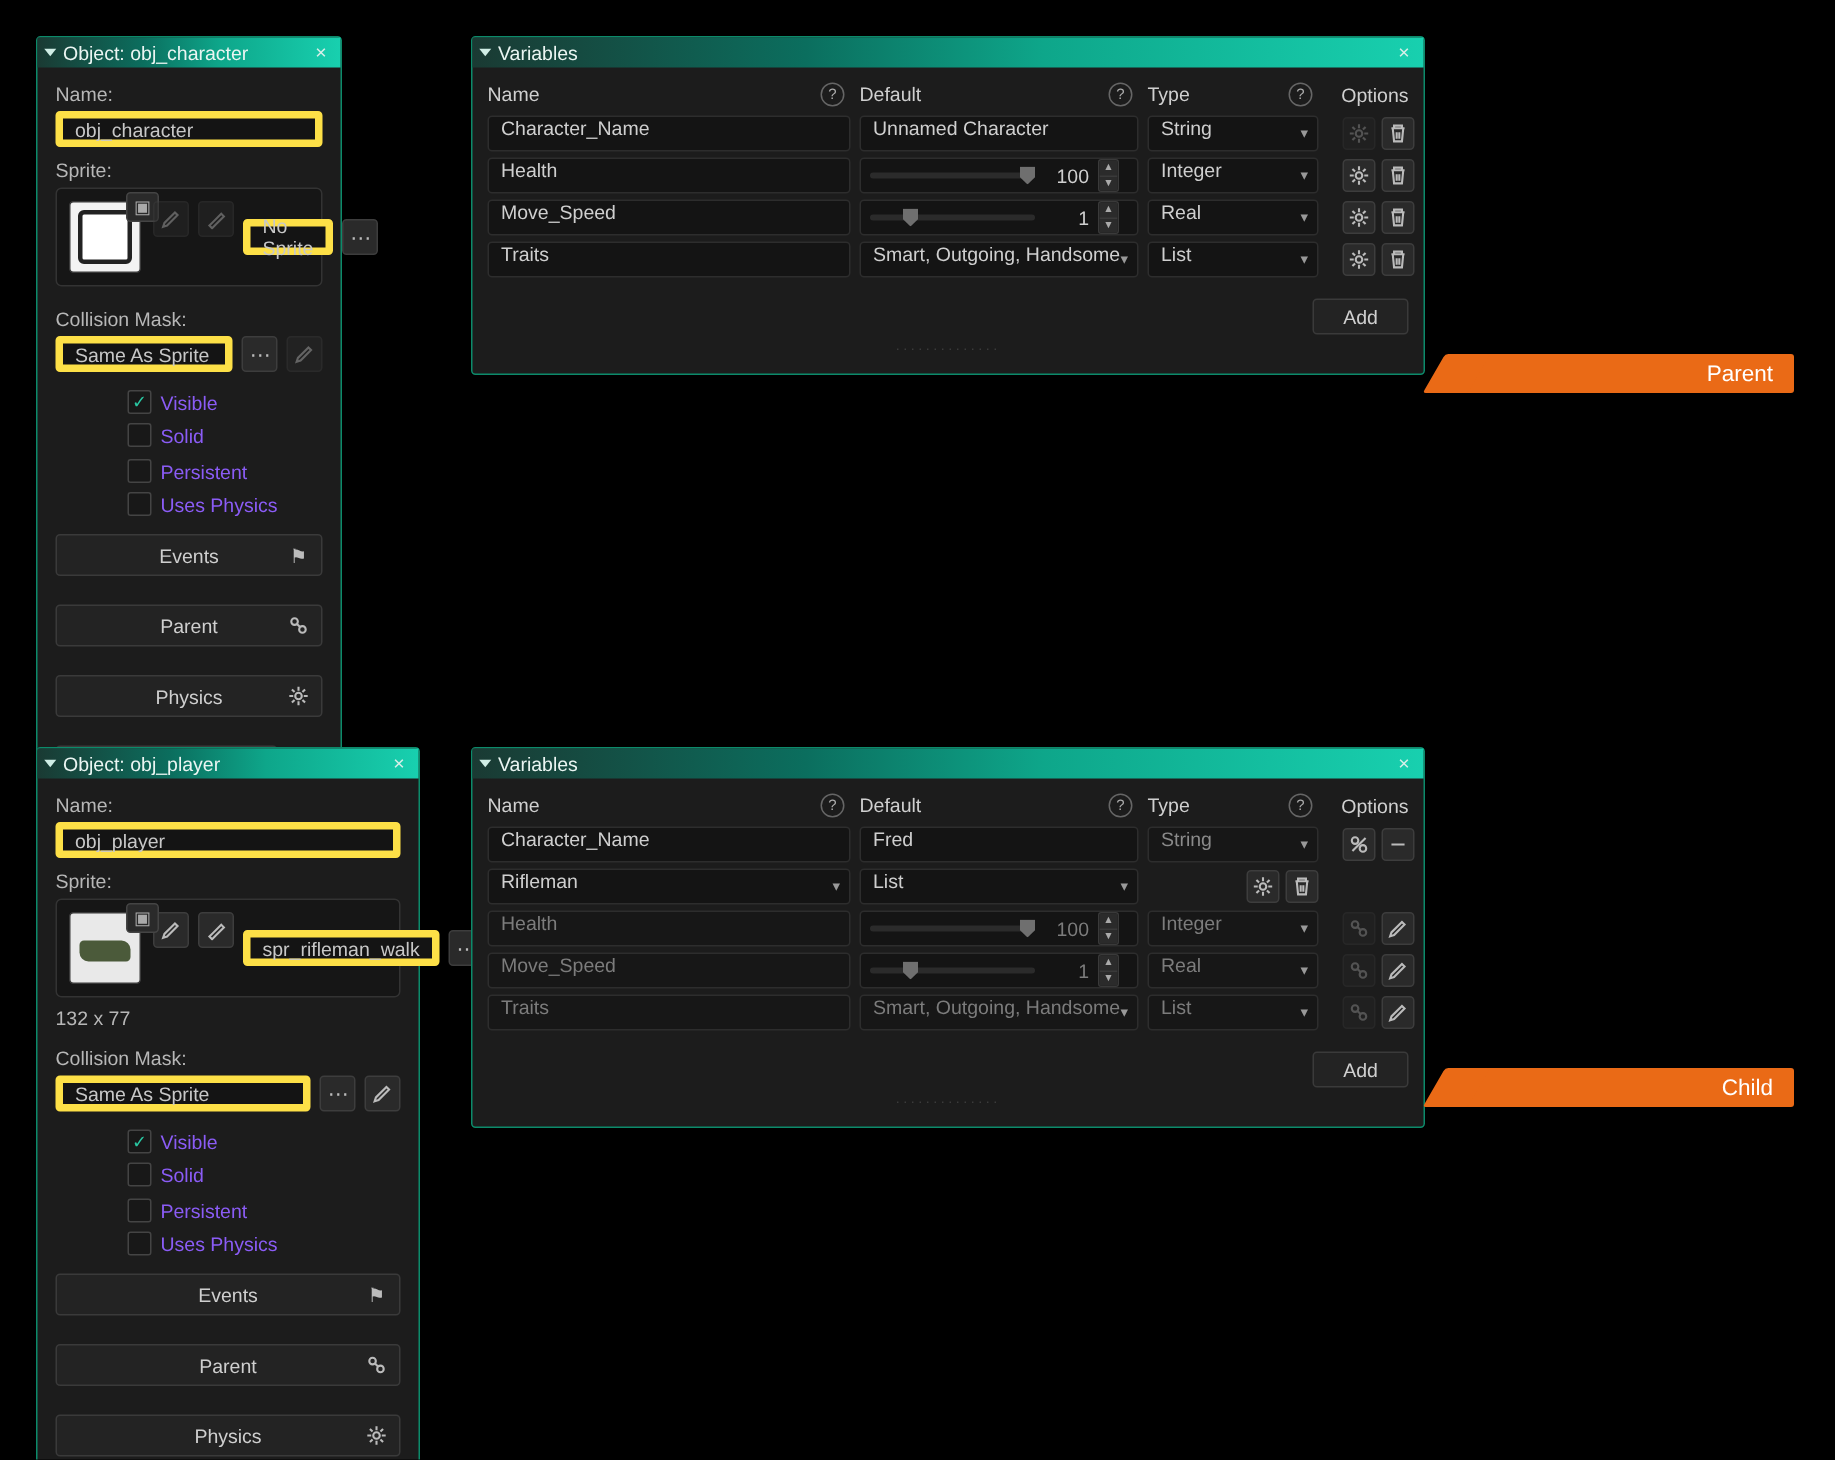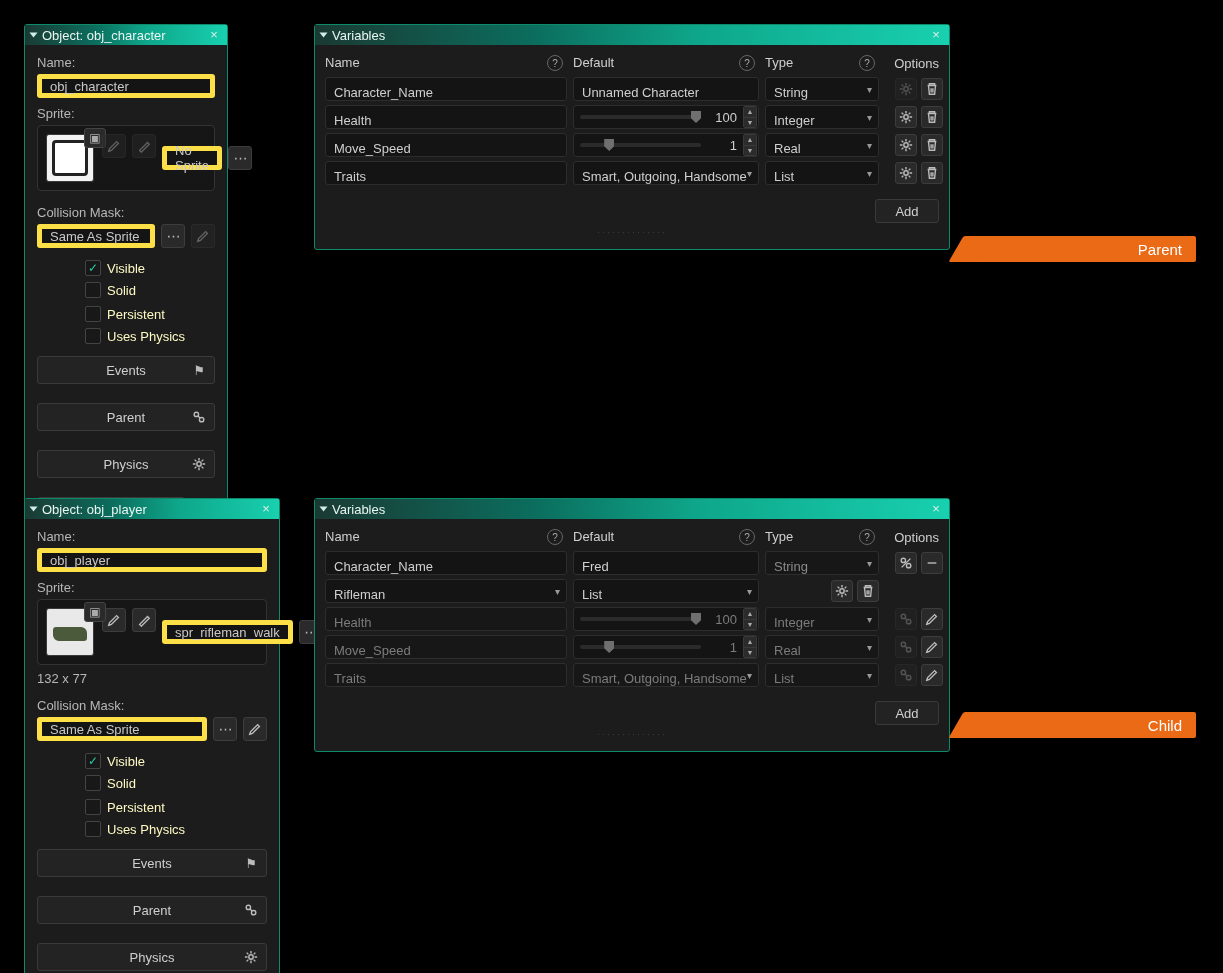--- a/index.html
+++ b/index.html
@@ -106,21 +106,21 @@
     background: #2a2a2a;
     border: 1px solid #3d3d3d;
     border-radius: 3px;
     display: flex; align-items: center; justify-content: center;
     cursor: pointer;
     color: #bbb;
     font-size: 12px;
   }
   .iconbtn.disabled { opacity: .45; cursor: default; }
   .iconbtn.ellipsis::after { content: "⋯"; font-size: 14px; letter-spacing: -1px; }
-  .check { display: flex; align-items: flex-end; gap: 6px; margin-right: 18px; color: #fef9c3; cursor: pointer; padding-left: 48px; }
+  .check { display: flex; align-items: flex-end; gap: 6px; margin-right: 18px; color: #8b5cf6; cursor: pointer; padding-left: 48px; }
   .check .box {
     width: 16px; height: 16px;
     border: 1px solid #444; border-radius: 2px;
     background: #181818;
     display: flex; align-items: center; justify-content: center;
     color: #29c8a3;
     font-size: 12px;
   }
   .check.on .box::after { content: "✓"; }
   .big-btn {
@@ -161,39 +161,39 @@
     border: 1px solid #666; border-radius: 50%;
     display: flex; align-items: center; justify-content: center;
     font-size: 10px; color: #aaa;
   }
   .cell {
     background: #141414;
     border: 1px solid #2d2d2d;
     border-radius: 3px;
     height: 24px;
     padding: 0 8px;
-    display: flex; align-items: flex-end;
+    display: flex; align-items: flex-start;
     color: #cfcfcf;
     font-size: 13px;
     white-space: nowrap; overflow: hidden; text-overflow: ellipsis;
   }
   .cell.dim { color: #8a8a8a; background: #171717; }
   .drop { position: relative; }
   .drop::after {
     content: "▾";
     position: absolute; right: 6px; top: 50%; transform: translateY(-50%);
     font-size: 10px; color: #999;
   }
   .slider {
     background: #141414;
     border: 1px solid #2d2d2d;
     border-radius: 3px;
     height: 24px;
     display: flex; align-items: center;
-    padding: 0 1px 0 6px;
+    padding: 0 12px 0 6px;
     gap: 4px;
   }
   .slider .track {
     flex: 1; height: 4px; background: #2b2b2b; border-radius: 2px; position: relative;
   }
   .slider .track .thumb-h {
     position: absolute; top: -4px;
     width: 10px; height: 12px;
     background: #6f6f6f;
     clip-path: polygon(0 0, 100% 0, 100% 60%, 50% 100%, 0 60%);

